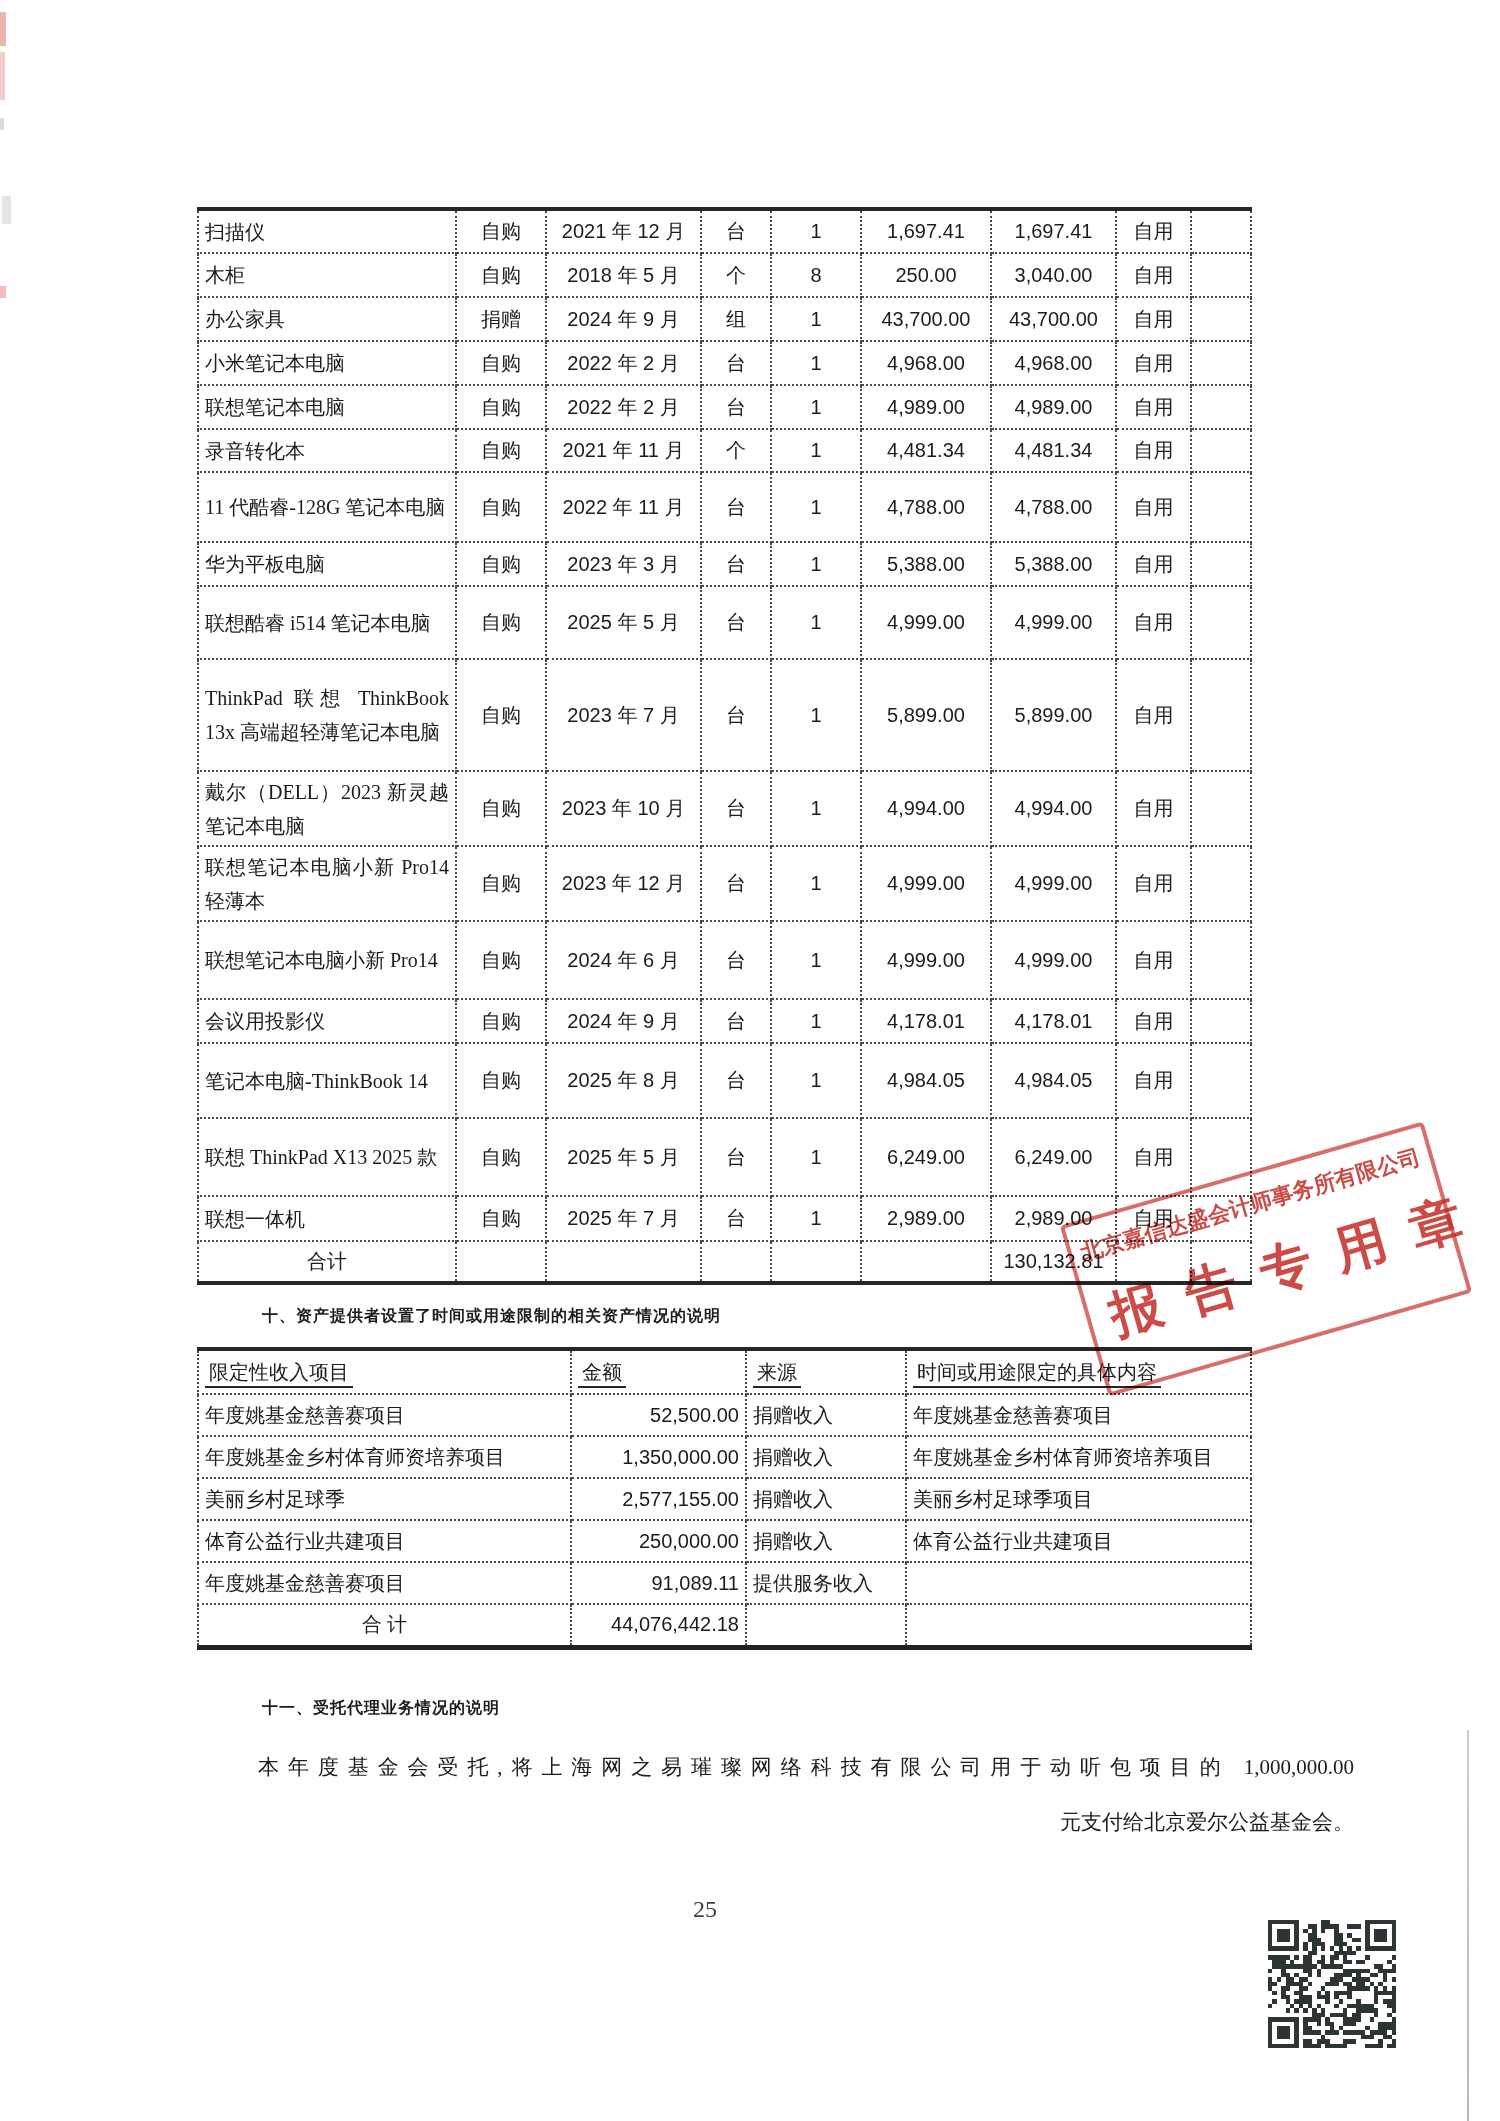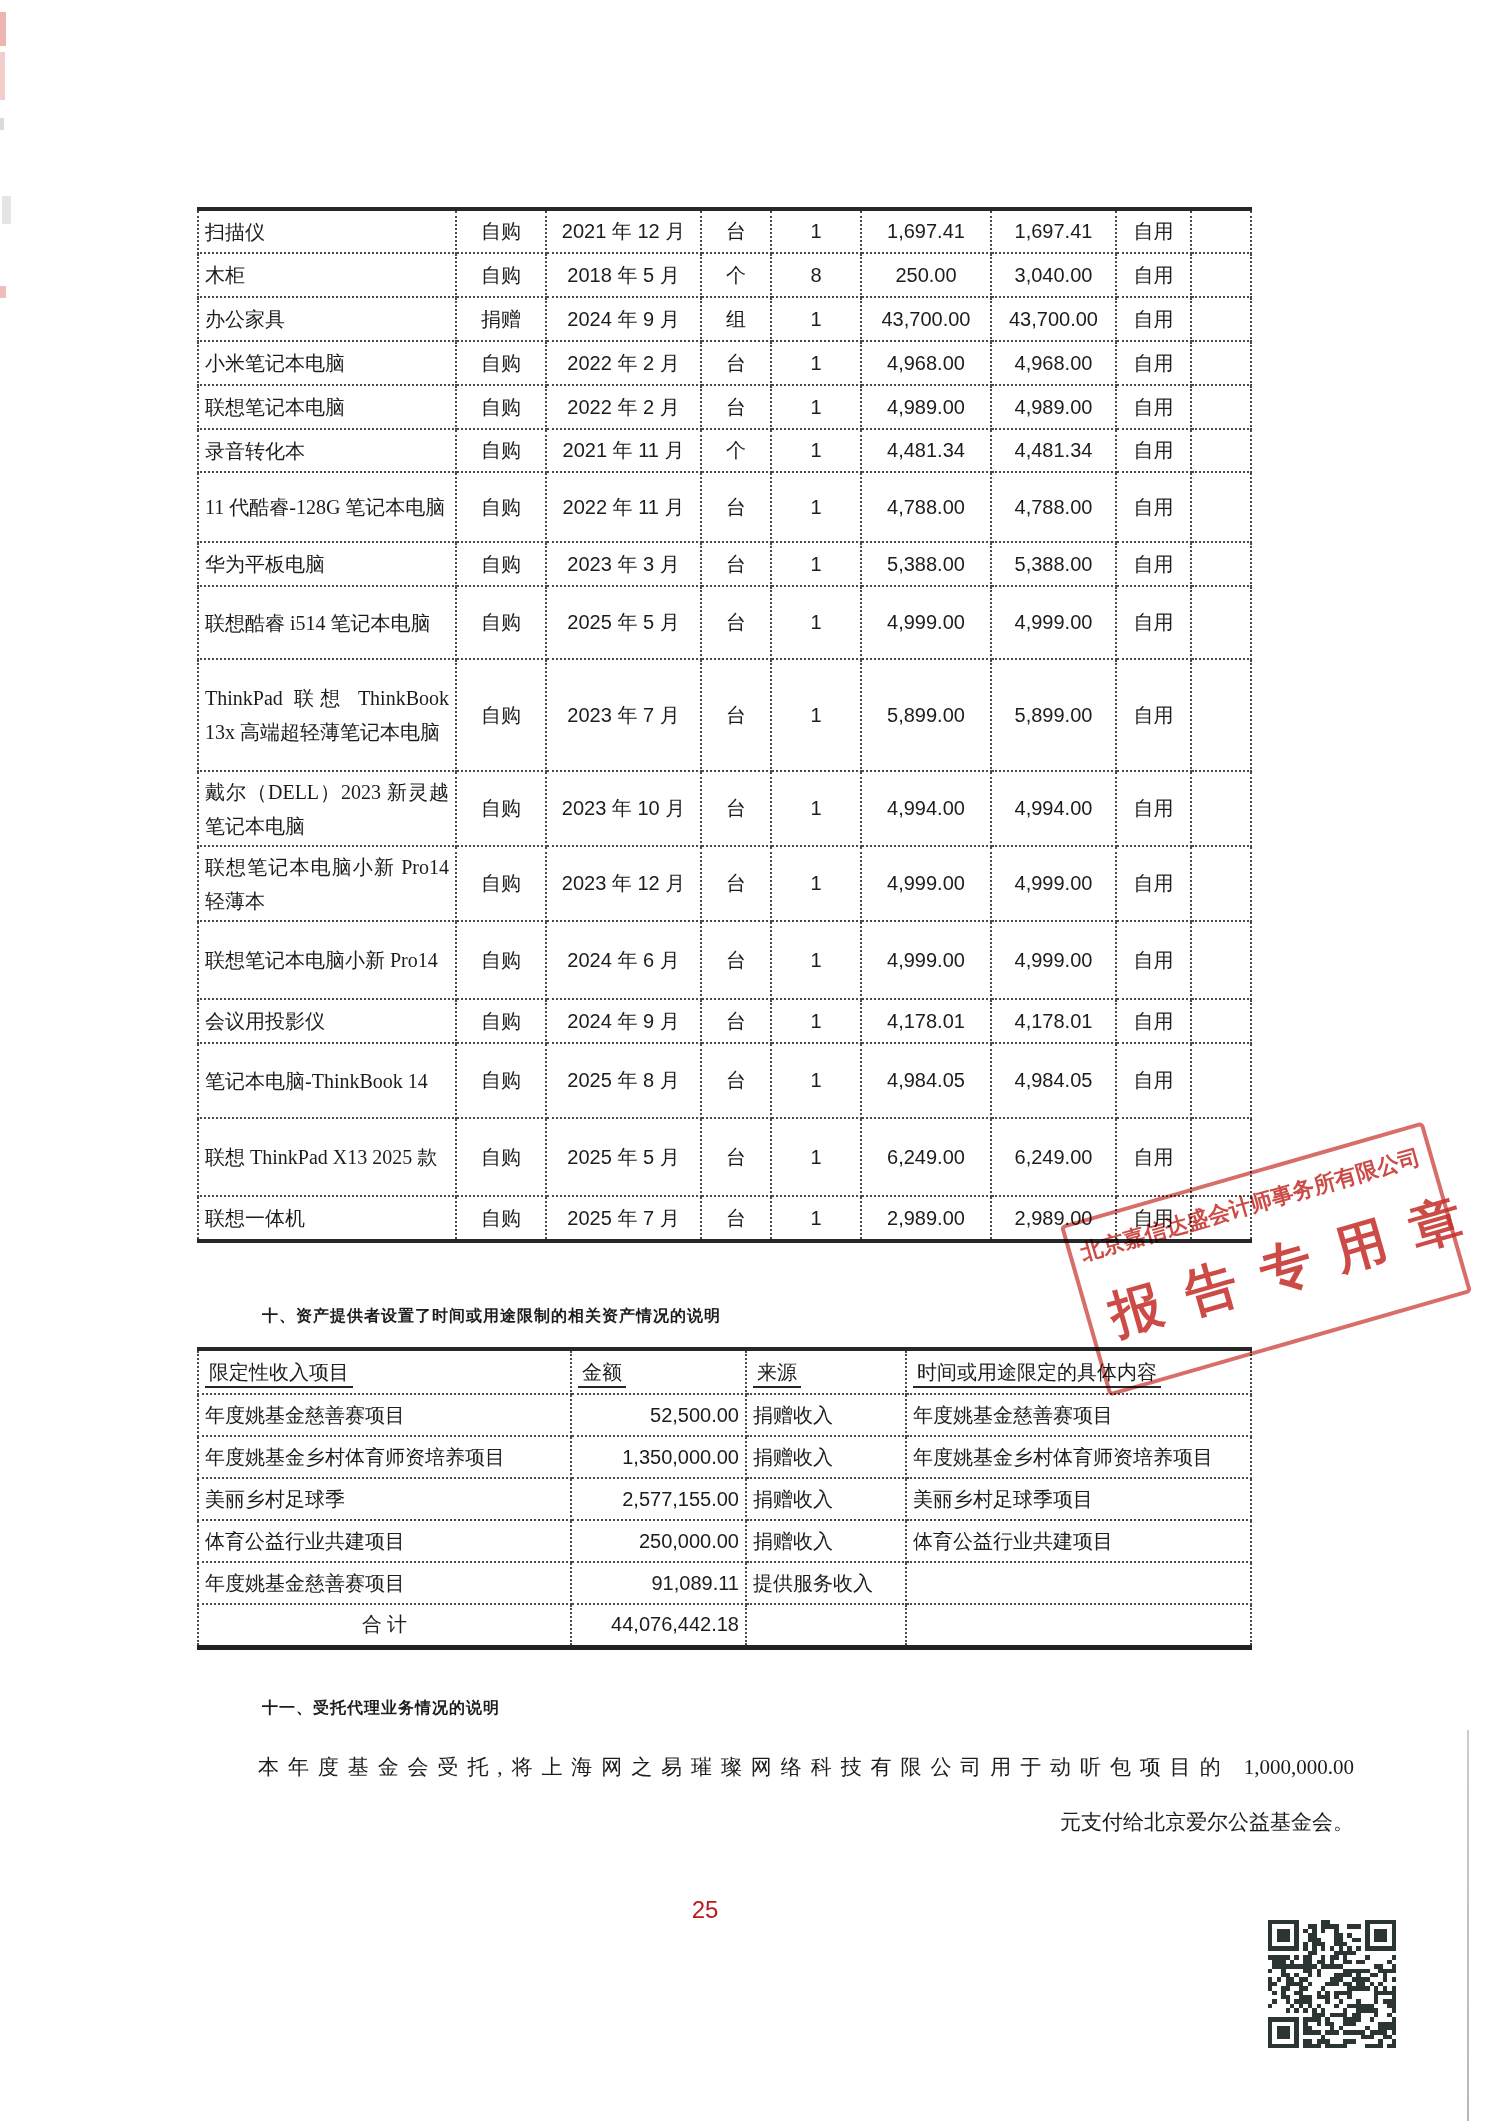--- a/index.html
+++ b/index.html
@@ -29,21 +29,21 @@
   
   .h-sec{position:absolute;left:262px;font-size:16px;font-weight:bold;letter-spacing:1px;}
   #h10{top:1306px;}
   #h11{top:1698px;}
   .para{position:absolute;left:204px;top:1740px;width:1150px;font-size:21px;line-height:55px;}
   .para .l1{text-align:justify;text-align-last:justify;text-indent:54px;white-space:normal;}
   .para .l2{text-align:right;}
 
   
   .pageno{position:absolute;left:640px;top:1896px;width:130px;text-align:center;
-          font-family:Liberation Sans, sans-serif;font-size:24px;color:#b91c1c;}
+          font-family:Liberation Serif, serif;font-size:24px;color:#404040;}
 
   
   .stamp{position:absolute;left:1077px;top:1170px;width:370px;height:170px;
          transform:rotate(-16deg);border:4px solid rgba(201,53,47,0.72);border-radius:5px;
          mix-blend-mode:multiply;color:rgba(198,50,44,0.88);text-align:center;}
   .stamp .s1{margin-top:14px;font-size:22px;font-weight:bold;letter-spacing:0px;white-space:nowrap;}
   .stamp .s2{margin-top:20px;font-size:52px;font-weight:bold;letter-spacing:26px;margin-left:20px;white-space:nowrap;}
 
   
   .artifact{position:absolute;}
@@ -261,20 +261,31 @@
         </tr>
         <tr style="height: 45px;">
           <td class="name">联想一体机</td>
           <td class="method">自购</td>
           <td class="date">2025 年 7 月</td>
           <td class="unit">台</td>
           <td class="qty">1</td>
           <td class="price">2,989.00</td>
           <td class="total">2,989.00</td>
           <td class="use">自用</td>
+          <td class="blank"></td>
+        </tr>
+        <tr style="height: 42px;">
+          <td class="tlabel">合计</td>
+          <td class="method"></td>
+          <td class="date"></td>
+          <td class="unit"></td>
+          <td class="qty"></td>
+          <td class="price"></td>
+          <td class="total">130,132.81</td>
+          <td class="use"></td>
           <td class="blank"></td>
         </tr>
       </tbody>
   </table>
 
   <div class="h-sec" id="h10">十、资产提供者设置了时间或用途限制的相关资产情况的说明</div>
 
   <table class="tbl" id="restricted-table">
     <colgroup>
       <col style="width:373px">

